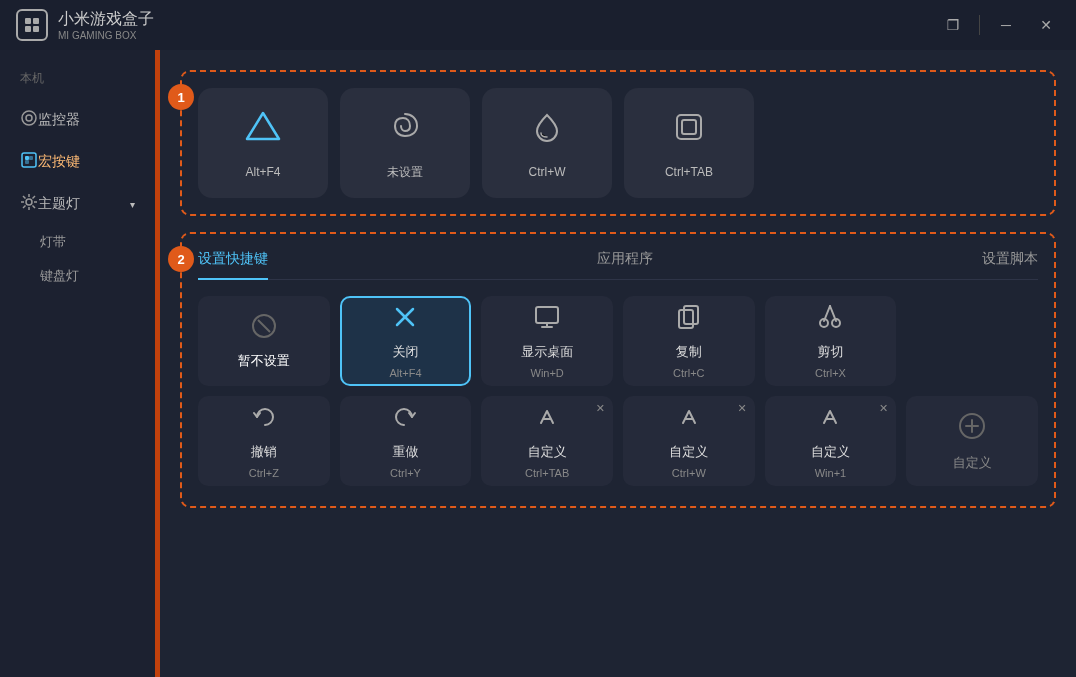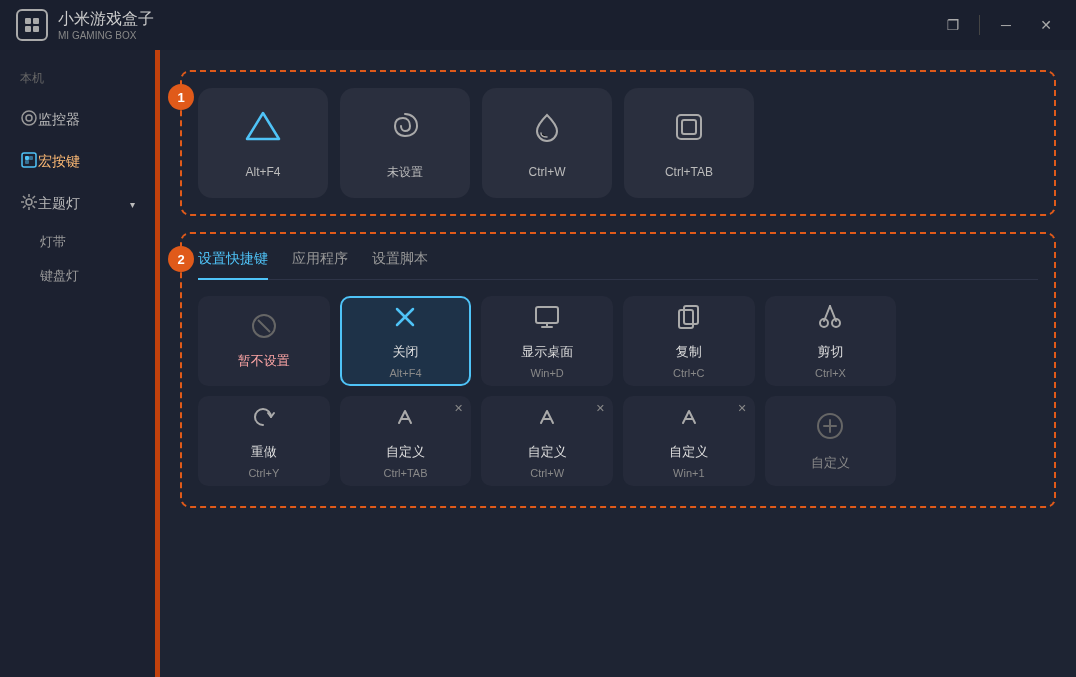--- a/index.html
+++ b/index.html
@@ -173,20 +173,21 @@
       color: #fff;
     }
 
     
     .tabs-row {
       display: flex;
       gap: 24px;
       margin-bottom: 16px;
       border-bottom: 1px solid #2e3447;
       padding-bottom: 0;
+      justify-content: space-between;
     }
     .tab-item {
       font-size: 14px;
       color: #999;
       padding-bottom: 10px;
       cursor: pointer;
       border-bottom: 2px solid transparent;
       margin-bottom: -1px;
     }
     .tab-item.active {
@@ -364,21 +365,21 @@
 
     <div class="shortcut-grid" style="margin-bottom:10px;">
 
       <div class="shortcut-card disabled-card">
         <div class="card-icon">
           <svg width="28" height="28" viewBox="0 0 28 28">
             <circle cx="14" cy="14" r="11" fill="none" stroke="#666" stroke-width="2"></circle>
             <line x1="8" y1="8" x2="20" y2="20" stroke="#666" stroke-width="2"></line>
           </svg>
         </div>
-        <div class="card-title" style="color:#fca5a5">暂不设置</div>
+        <div class="card-title" style="color:#ffffff">暂不设置</div>
       </div>
 
       <div class="shortcut-card selected">
         <div class="card-icon">
           <svg width="28" height="28" viewBox="0 0 28 28">
             <line x1="6" y1="6" x2="22" y2="22" stroke="#4fc3f7" stroke-width="2.5" stroke-linecap="round"></line>
             <line x1="22" y1="6" x2="6" y2="22" stroke="#4fc3f7" stroke-width="2.5" stroke-linecap="round"></line>
           </svg>
         </div>
         <div class="card-title" style="color:#ddd">关闭</div>
@@ -419,20 +420,30 @@
         </div>
         <div class="card-title">剪切</div>
         <div class="card-sub">Ctrl+X</div>
       </div>
 
 
     </div>
 
     <div class="shortcut-grid">
 
+      <div class="shortcut-card">
+        <div class="card-icon">
+          <svg width="28" height="28" viewBox="0 0 28 28">
+            <path d="M7 14 C7 9.58 10.58 6 15 6 C19.42 6 23 9.58 23 14 C23 18.42 19.42 22 15 22" fill="none" stroke="#aaa" stroke-width="2" stroke-linecap="round"></path>
+            <polyline points="4,10 7,14 10,10" fill="none" stroke="#aaa" stroke-width="2" stroke-linecap="round" stroke-linejoin="round"></polyline>
+          </svg>
+        </div>
+        <div class="card-title">撤销</div>
+        <div class="card-sub">Ctrl+Z</div>
+      </div>
 
       <div class="shortcut-card">
         <div class="card-icon">
           <svg width="28" height="28" viewBox="0 0 28 28">
             <path d="M21 14 C21 9.58 17.42 6 13 6 C8.58 6 5 9.58 5 14 C5 18.42 8.58 22 13 22" fill="none" stroke="#aaa" stroke-width="2" stroke-linecap="round"></path>
             <polyline points="24,10 21,14 18,10" fill="none" stroke="#aaa" stroke-width="2" stroke-linecap="round" stroke-linejoin="round"></polyline>
           </svg>
         </div>
         <div class="card-title">重做</div>
         <div class="card-sub">Ctrl+Y</div>

